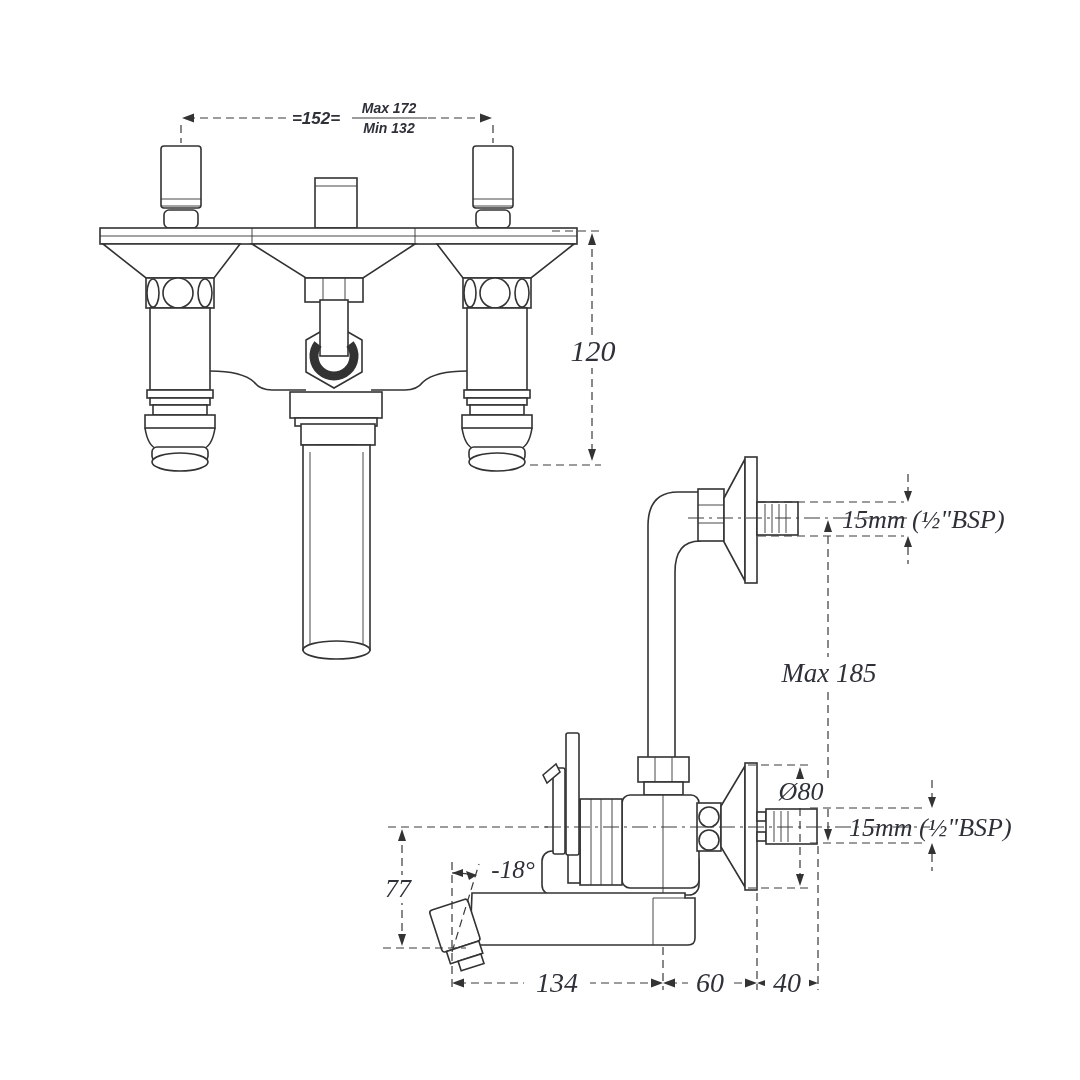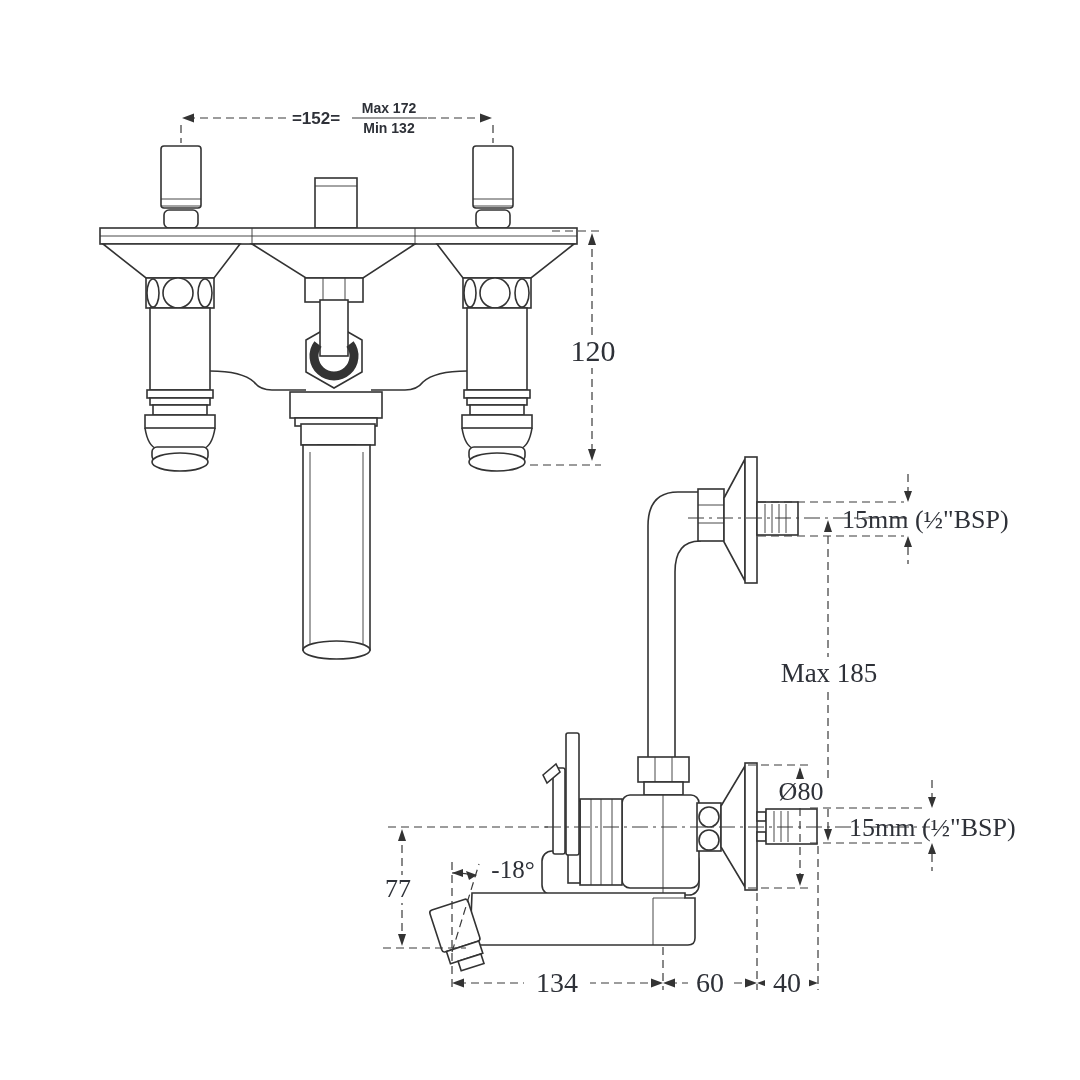--- a/index.html
+++ b/index.html
@@ -1,16 +1,16 @@
 <!DOCTYPE html>
 <html><head>
 <meta charset="utf-8">
 <style>
   html,body{margin:0;padding:0;background:#fff;}
-  .canvas{position:relative;width:1080px;height:1080px;background:#ffffff;overflow:hidden;}
+  .canvas{position:relative;width:1080px;height:1080px;background:#ffffff;overflow:hidden;font-style:italic;}
   svg{position:absolute;left:0;top:0;}
   .part{stroke:#333333;stroke-width:1.6;fill:#ffffff;}
   .part-open{stroke:#333333;stroke-width:1.6;fill:none;}
   .thin{stroke:#333333;stroke-width:0.9;fill:none;}
   .dim{stroke:#3a3a3a;stroke-width:1.2;fill:none;}
   .dash{stroke-dasharray:8 5;}
   .cline{stroke:#3a3a3a;stroke-width:1;fill:none;stroke-dasharray:16 5 3 5;}
   .arrow{fill:#333333;stroke:none;}
   .lblbg{fill:#ffffff;stroke:none;}
   text{fill:#2e3138;}

